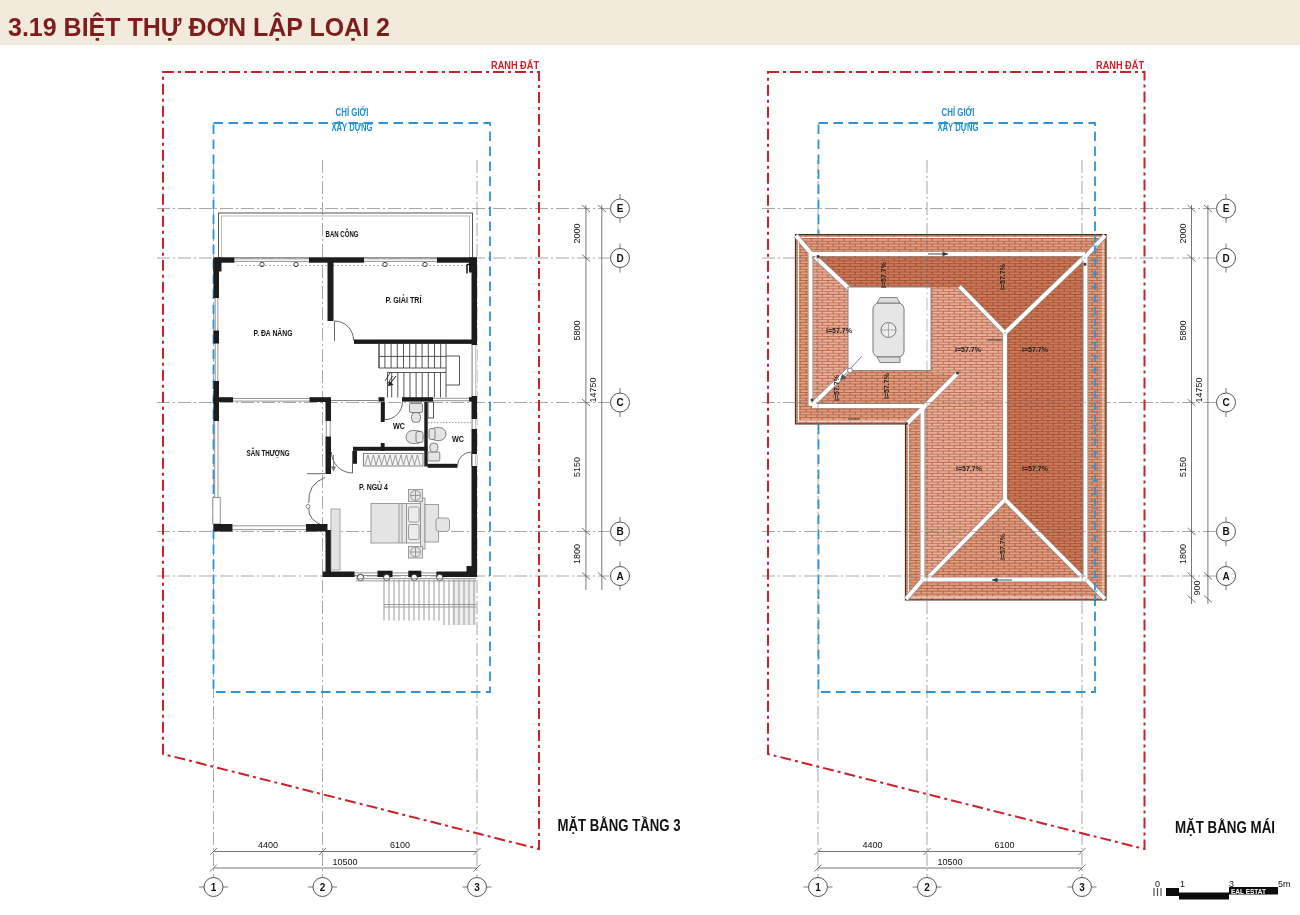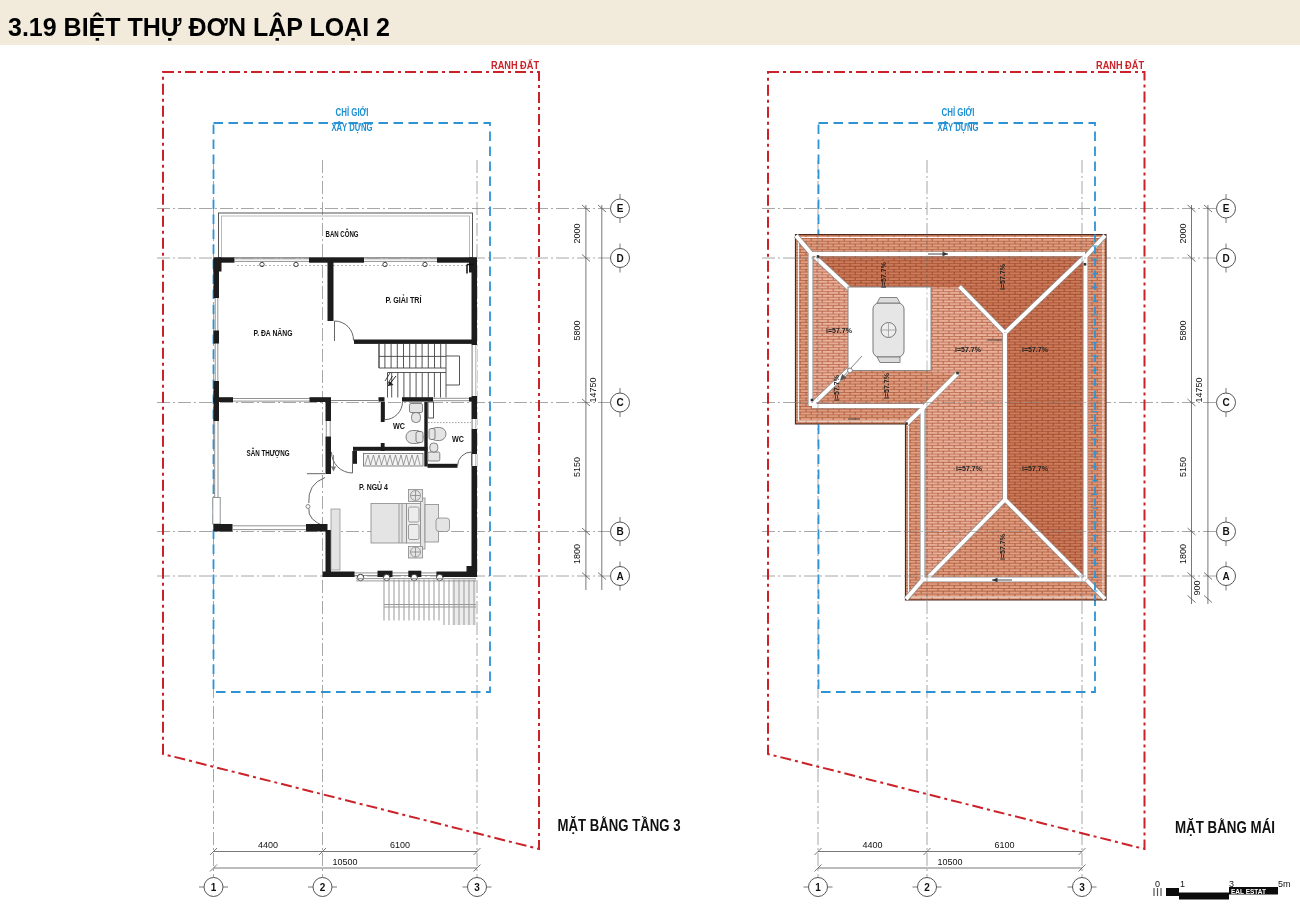--- a/index.html
+++ b/index.html
@@ -1,18 +1,18 @@
 <!DOCTYPE html>
 <html><head>
 <meta charset="utf-8">
 <style>
   html,body{margin:0;padding:0;width:1300px;height:915px;background:#ffffff;overflow:hidden;}
   body{font-family:"Liberation Sans", sans-serif;}
   #hdr{position:absolute;left:0;top:0;width:1300px;height:45px;background:#f2ebdb;}
-  #hdr h1{margin:0;padding:13px 0 0 8px;font-size:25px;font-weight:bold;color:#000000;letter-spacing:0px;}
+  #hdr h1{margin:0;padding:13px 0 0 8px;font-size:25px;font-weight:bold;color:#7f1d1d;letter-spacing:0px;}
   svg{position:absolute;left:0;top:0;}
   text{font-family:"Liberation Sans", sans-serif;}
 </style>
 </head>
 <body>
 
 <div id="hdr">
     <h1>3.19 BIỆT THỰ ĐƠN LẬP LOẠI 2</h1>
   </div>
 <svg id="plan" width="1300" height="915" viewBox="0 0 1300 915">

